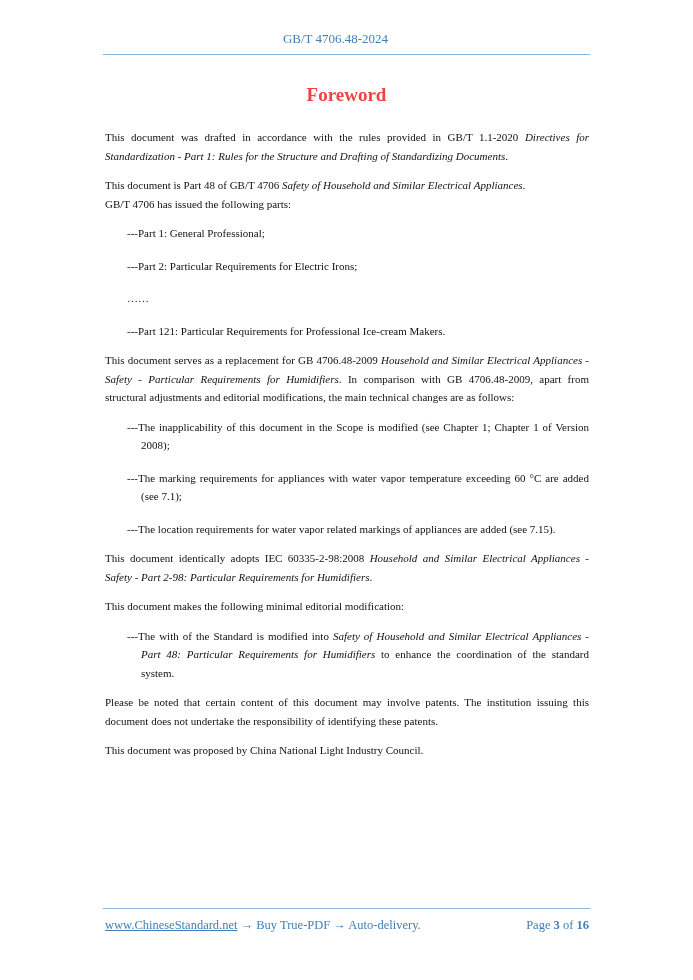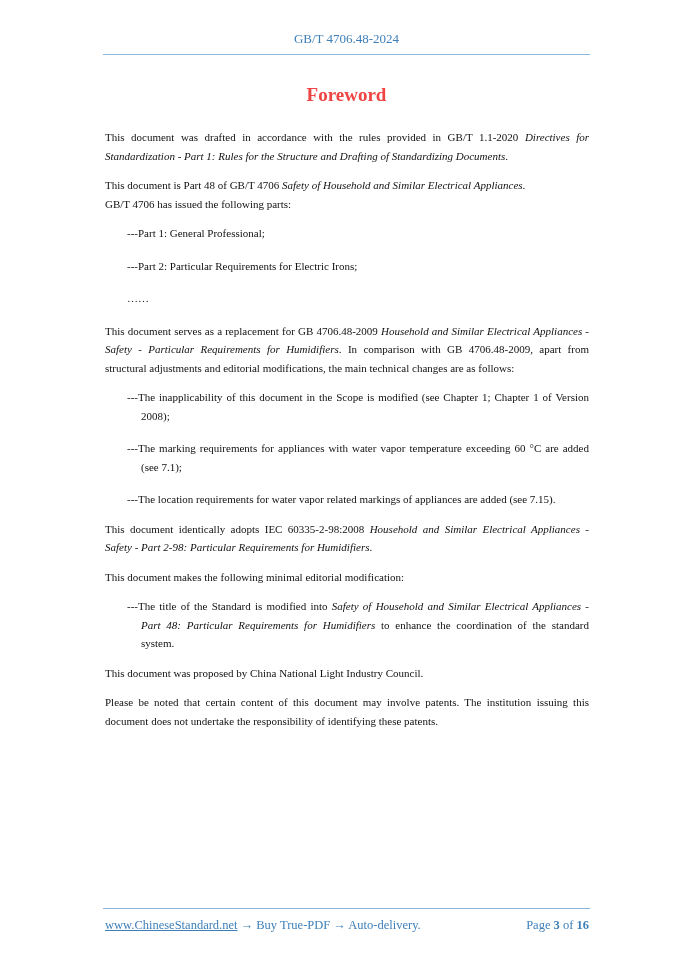--- a/index.html
+++ b/index.html
@@ -10,21 +10,21 @@
     body {
       width: 693px;
       height: 980px;
       position: relative;
       overflow: hidden;
       font-family: "Liberation Serif", "DejaVu Serif", serif;
       color: #111111;
     }
     .header {
       position: absolute;
-      left: 103px;
+      left: 92px;
       top: 31px;
       width: 487px;
       text-align: center;
       font-size: 13px;
       color: #3e7fb8;
     }
     .header-rule {
       position: absolute;
       left: 103px;
       top: 54px;
@@ -98,35 +98,36 @@
 <div class="title">Foreword</div>
 
 <div class="content">
   <p class="p"><span>This document was drafted in accordance with the rules provided in GB/T 1.1-2020 </span><i>Directives for Standardization - Part 1: Rules for the Structure and Drafting of Standardizing Documents</i><span>.</span></p>
 
   <p class="p"><span>This document is Part 48 of GB/T 4706 </span><i>Safety of Household and Similar Electrical Appliances</i><span>.</span><br><span>GB/T 4706 has issued the following parts:</span></p>
 
   <div class="item plain spaced">---Part 1: General Professional;</div>
   <div class="item plain spaced">---Part 2: Particular Requirements for Electric Irons;</div>
   <div class="item plain spaced">……</div>
+  <div class="item plain">---Part 121: Particular Requirements for Professional Ice-cream Makers.</div>
 
   <p class="p"><span>This document serves as a replacement for GB 4706.48-2009 </span><i>Household and Similar Electrical Appliances - Safety - Particular Requirements for Humidifiers</i><span>. In comparison with GB 4706.48-2009, apart from structural adjustments and editorial modifications, the main technical changes are as follows:</span></p>
 
   <div class="item spaced">---The inapplicability of this document in the Scope is modified (see Chapter 1; Chapter 1 of Version 2008);</div>
   <div class="item spaced">---The marking requirements for appliances with water vapor temperature exceeding 60 °C are added (see 7.1);</div>
   <div class="item">---The location requirements for water vapor related markings of appliances are added (see 7.15).</div>
 
   <p class="p"><span>This document identically adopts IEC 60335-2-98:2008 </span><i>Household and Similar Electrical Appliances - Safety - Part 2-98: Particular Requirements for Humidifiers</i><span>.</span></p>
 
   <p class="p">This document makes the following minimal editorial modification:</p>
 
-  <div class="item"><span>---The title of the Standard is modified into </span><i>Safety of Household and Similar Electrical Appliances - Part 48: Particular Requirements for Humidifiers</i><span> to enhance the coordination of the standard system.</span></div>
+  <div class="item"><span>---The with of the Standard is modified into </span><i>Safety of Household and Similar Electrical Appliances - Part 48: Particular Requirements for Humidifiers</i><span> to enhance the coordination of the standard system.</span></div>
 
+  <p class="p">Please be noted that certain content of this document may involve patents. The institution issuing this document does not undertake the responsibility of identifying these patents.</p>
   <p class="p">This document was proposed by China National Light Industry Council.</p>
-  <p class="p">Please be noted that certain content of this document may involve patents. The institution issuing this document does not undertake the responsibility of identifying these patents.</p>
 </div>
 
 <div class="footer-rule"></div>
 <div class="footer">
   <div>
     <a href="#">www.ChineseStandard.net</a><span> → Buy True-PDF → Auto-delivery.</span>
   </div>
   <div>
     <span>Page </span><b>3</b><span> of </span><b>16</b>
   </div>

